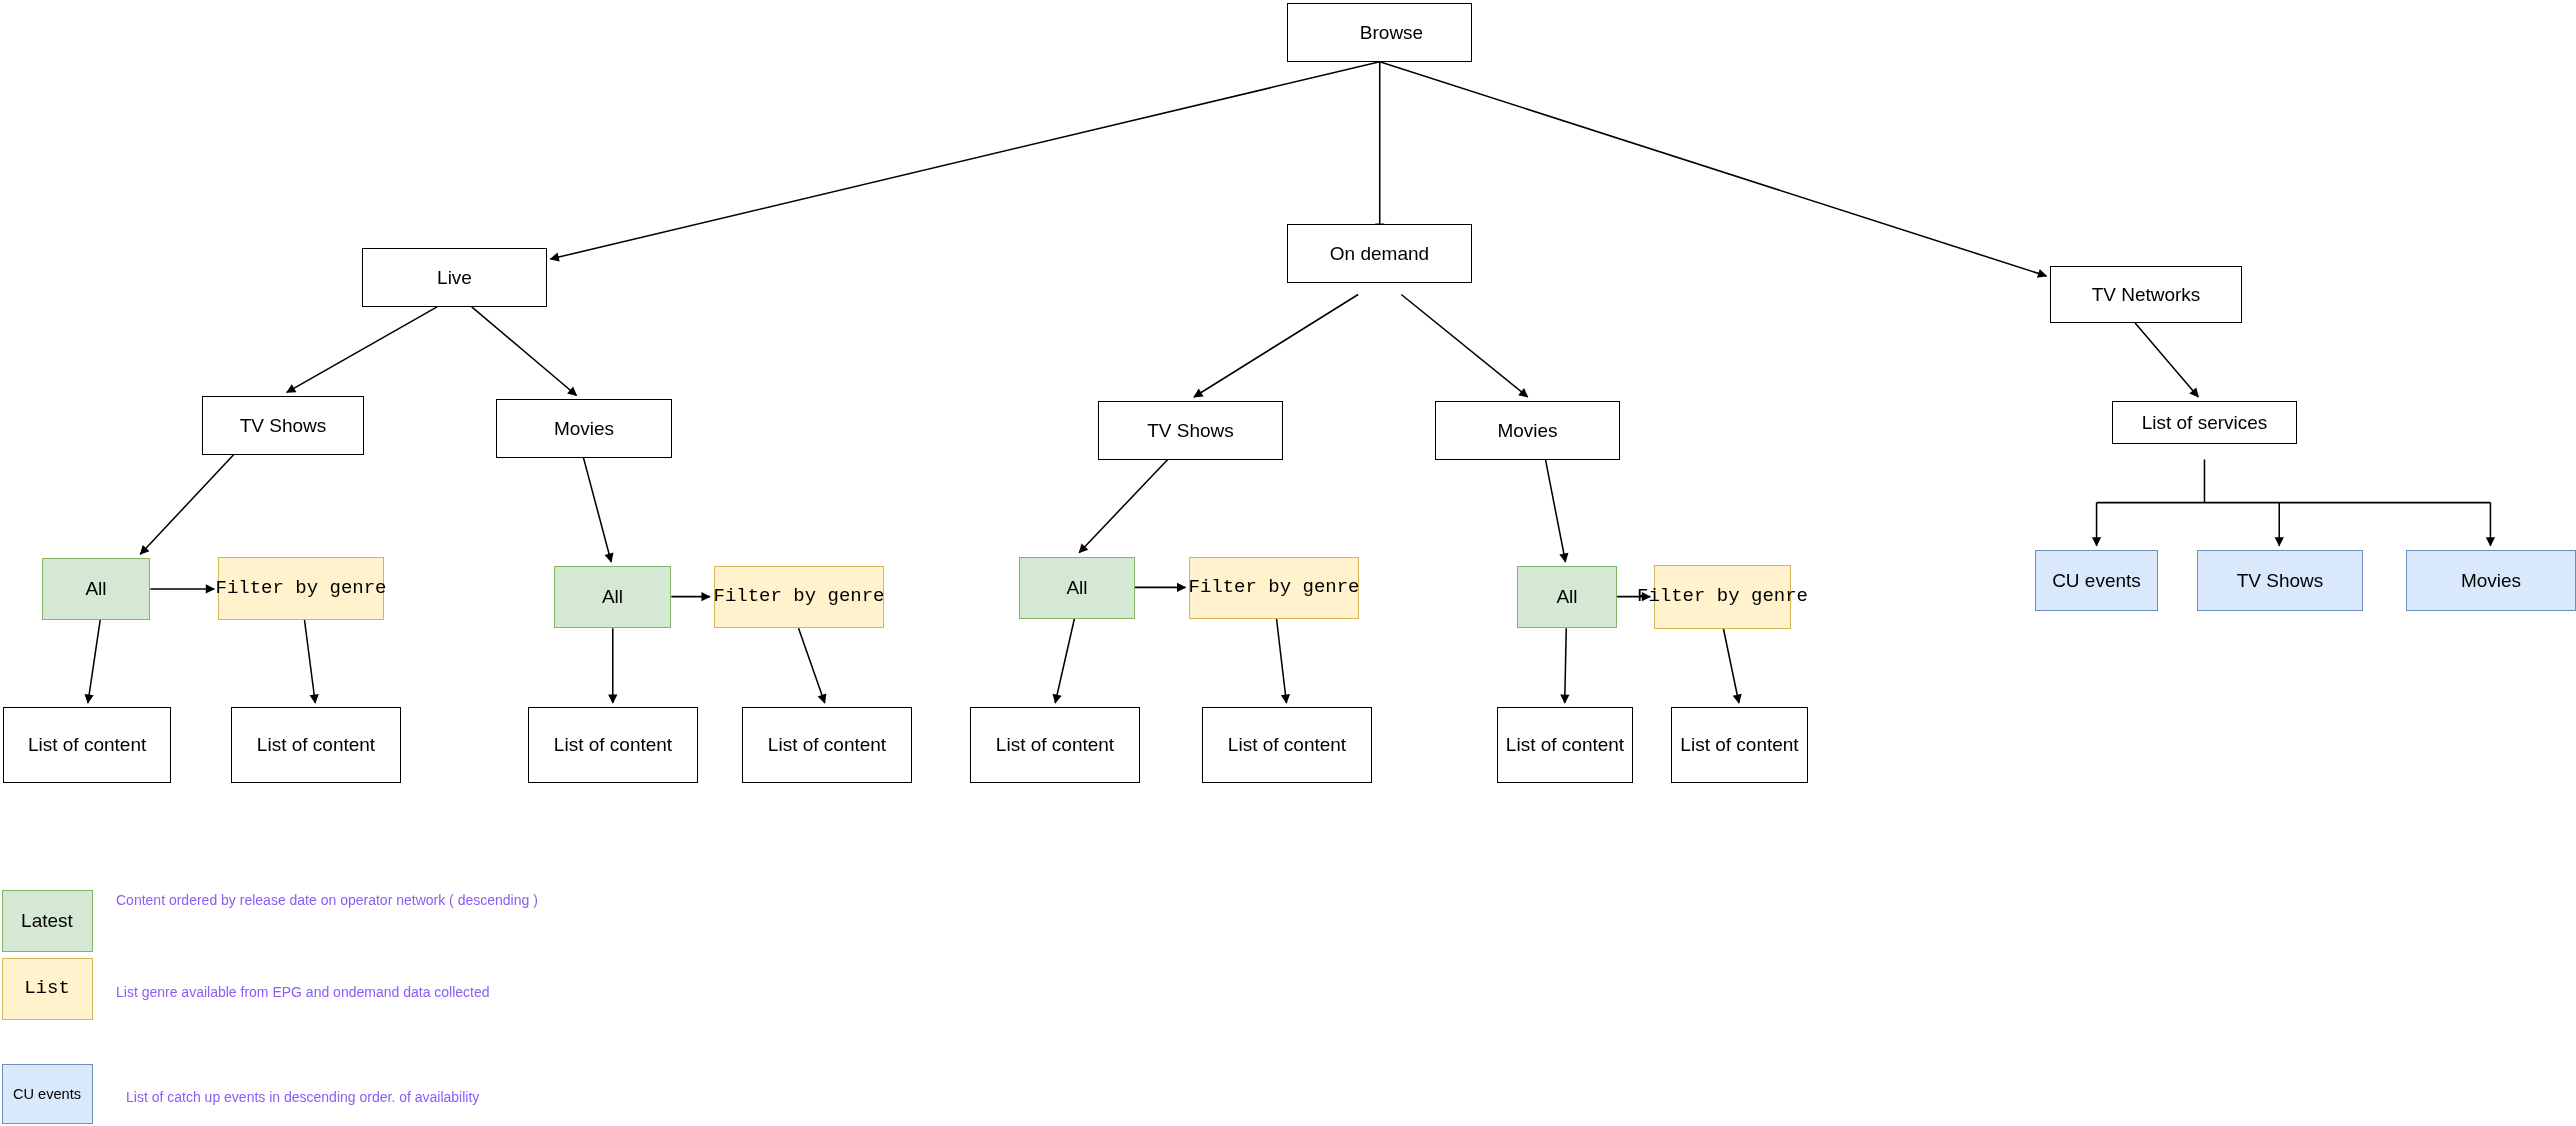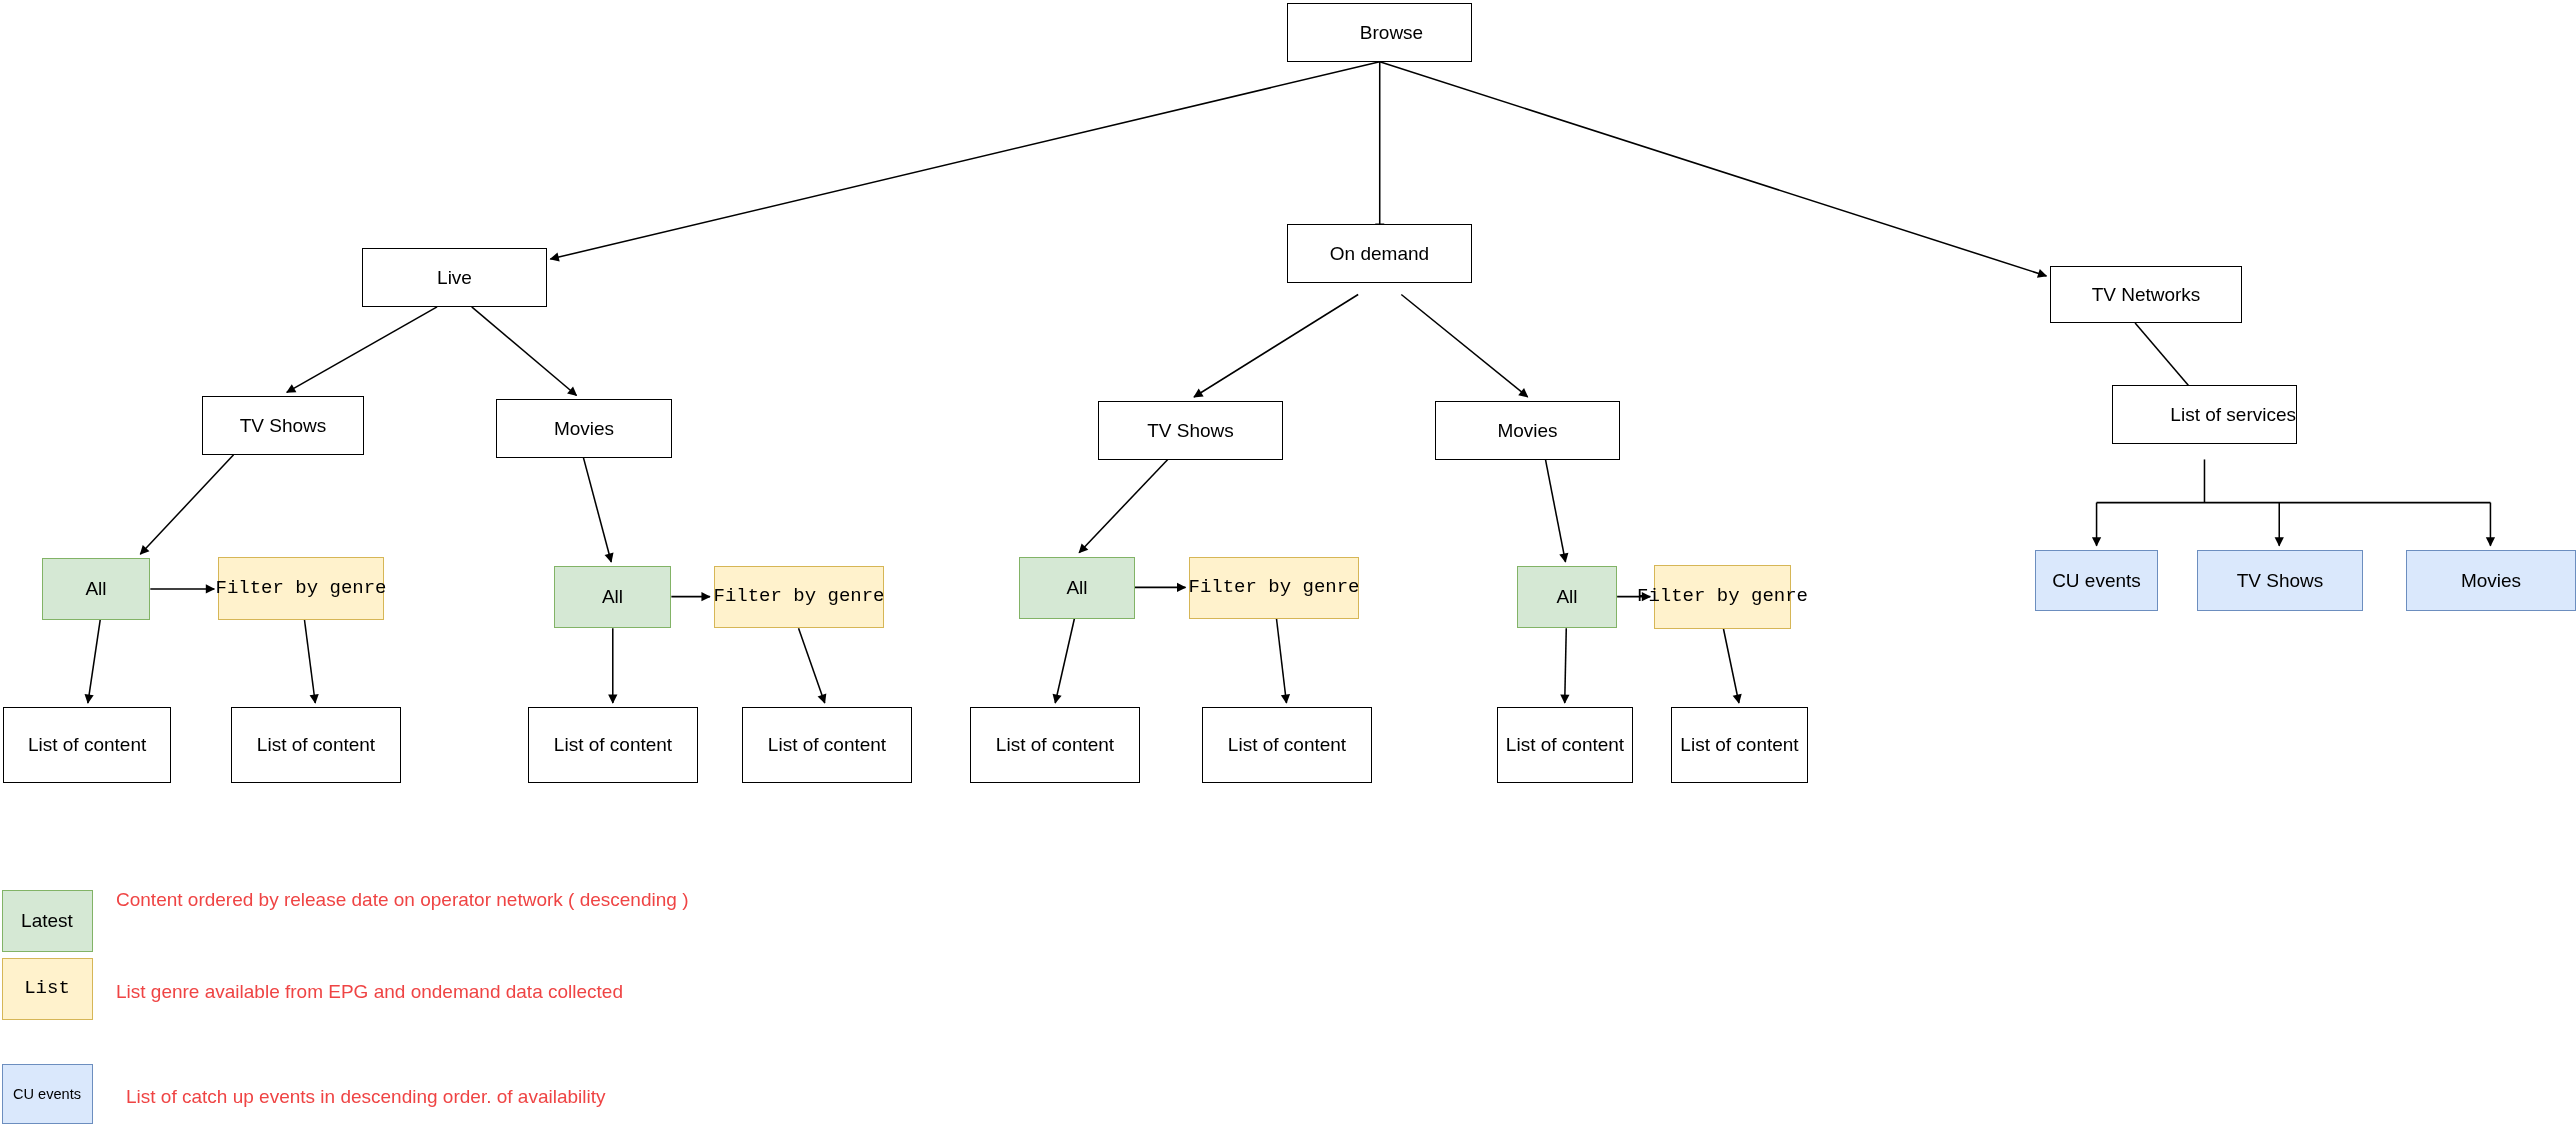--- a/index.html
+++ b/index.html
@@ -38,22 +38,22 @@
     white-space: nowrap;
   }
   .style-plain  { background: #ffffff; border-color: #000000; }
   .style-green  { background: #d5e8d4; border-color: #82b366; }
   .style-yellow { background: #fff2cc; border-color: #d6b656; font-family: Liberation Mono, monospace; }
   .style-blue   { background: #dae8fc; border-color: #6c8ebf; }
   .node.small   { font-size: 14.6px; }
   .legend-text {
     position: absolute;
     transform: translateY(-50%);
-    color: #ef4444;
-    font-size: 19px;
+    color: #8b5cf6;
+    font-size: 14px;
     white-space: nowrap;
   }
   svg line, svg polyline {
     stroke: #000000;
     stroke-width: 2;
     fill: none;
   }
 </style>
 </head>
 <body>
@@ -115,21 +115,21 @@
       </div>
       <div class="node style-plain" style="left: 496px; top: 399px; width: 176px; height: 59px;">
         <span>Movies</span>
       </div>
       <div class="node style-plain" style="left: 1098px; top: 401px; width: 185px; height: 59px;">
         <span>TV Shows</span>
       </div>
       <div class="node style-plain" style="left: 1435px; top: 401px; width: 185px; height: 59px;">
         <span>Movies</span>
       </div>
-      <div class="node style-plain" style="left: 2112px; top: 385px; width: 185px; height: 59px; justify-content: flex-end;">
+      <div class="node style-plain" style="left: 2112px; top: 401px; width: 185px; height: 43px;">
         <span>List of services</span>
       </div>
       <div class="node style-green" style="left: 42px; top: 558px; width: 108px; height: 62px;">
         <span>All</span>
       </div>
       <div class="node style-yellow" style="left: 218px; top: 557px; width: 166px; height: 63px;">
         <span>Filter by genre</span>
       </div>
       <div class="node style-green" style="left: 554px; top: 566px; width: 117px; height: 62px;">
         <span>All</span>

